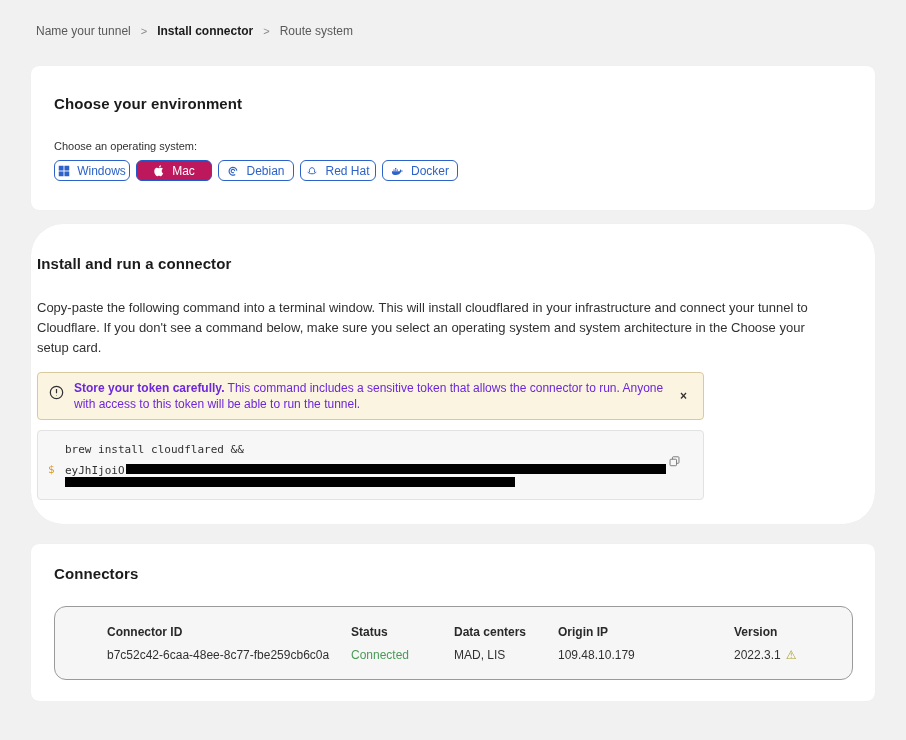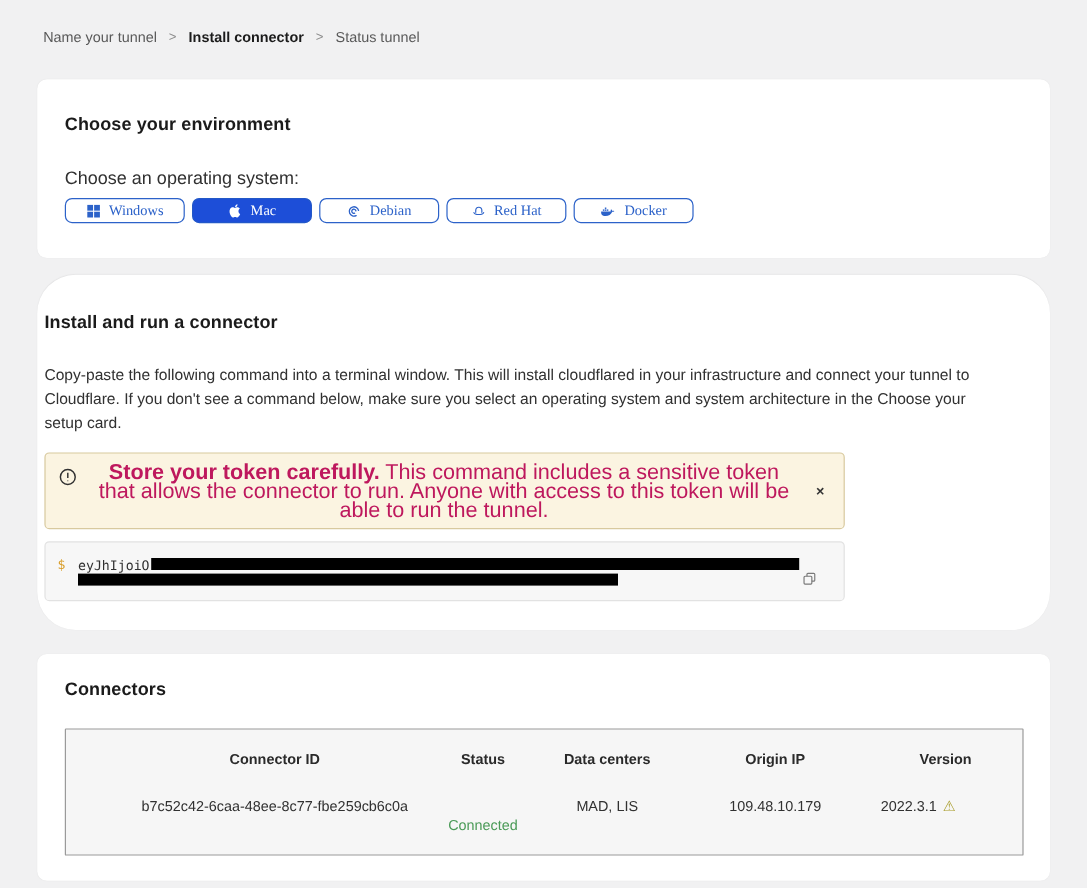--- a/index.html
+++ b/index.html
@@ -34,35 +34,35 @@
   .card h2 {
     font-size: 15px;
     font-weight: bold;
     color: #1b1b1b;
     letter-spacing: .1px;
   }
 
   
   .card-env { padding: 29px 20px 29px 23px; }
   .card-env h2 { margin-bottom: 28px; }
-  .os-label { font-size: 15px; color: #313131; margin-bottom: 8px; }
+  .os-label { font-size: 11px; color: #313131; margin-bottom: 8px; }
   .os-row { display: flex; gap: 6px; }
   .os-btn {
-    width: 100px; height: 21px;
+    width: 76px; height: 21px;
     display: flex; align-items: center; justify-content: center; gap: 7px;
     background: #ffffff;
     border: 1px solid #2c62c9;
     border-radius: 6px;
     color: #2c62c9;
-    font-family: Liberation Serif, serif;
+    font-family: Liberation Sans, sans-serif;
     font-size: 12px;
     cursor: pointer;
   }
   .os-btn svg { display: block; }
-  .os-btn.selected { background: #1d4ed8; border-color: #2358c8; color: #ffffff; }
+  .os-btn.selected { background: #be185d; border-color: #2358c8; color: #ffffff; }
 
   
   .card-install { padding: 31px 30px 24px 6px; margin-bottom: 20px; border-radius: 32px; }
   .card-install h2 { margin-bottom: 26px; }
   .install-desc {
     font-size: 13px;
     line-height: 20px;
     color: #313131;
     margin-bottom: 14px;
     max-width: 795px;
@@ -72,21 +72,21 @@
     background: #fbf4e1;
     border: 1px solid #d8c99e;
     border-radius: 4px;
     padding: 7px 12px 7px 11px;
     display: flex;
     align-items: flex-start;
     gap: 10px;
     margin-bottom: 10px;
   }
   .alert-icon { margin-top: 5px; flex: 0 0 auto; }
-  .alert-text { font-size: 18px; line-height: 16px; color: #be185d; text-align: center; }
+  .alert-text { font-size: 12px; line-height: 16px; color: #6d28d9; }
   .alert-text b { font-weight: bold; }
   .alert-close {
     background: none; border: none; cursor: pointer;
     margin-left: auto; align-self: center;
     font-size: 12px; font-weight: bold; color: #333;
     padding: 2px 4px; line-height: 1;
     font-family: "Liberation Sans", sans-serif;
   }
   .codeblock {
     position: relative;
@@ -113,46 +113,45 @@
     position: absolute; top: 24px; right: 22px;
     background: none; border: none; cursor: pointer; padding: 0;
   }
 
   
   .card-connectors { padding: 21px 22px 21px 23px; margin-bottom: 0; }
   .card-connectors h2 { margin-bottom: 24px; }
   .conn-table {
     border: 1px solid #9a9a9a;
     background: #f6f6f6;
-    border-radius: 1px;
+    border-radius: 12px;
     padding: 18px 10px 17px 52px;
-    text-align: center;
   }
   .conn-grid {
     display: grid;
     grid-template-columns: 244px 103px 104px 176px 1fr;
     align-items: center;
   }
   .conn-grid.head { font-size: 12px; font-weight: bold; color: #2a2a2a; margin-bottom: 9px; }
   .conn-grid.row { font-size: 12px; color: #313131; }
-  .cell-status { color: #4a9a57; margin-top: 32px; }
+  .cell-status { color: #4a9a57; }
   .cell-version { display: flex; align-items: center; gap: 5px; }
   .warn-tri { color: #a79b26; font-size: 12px; line-height: 1; }
 </style>
 </head>
 <body>
 
 <div class="page">
 
   <nav class="breadcrumb">
     <span class="crumb">Name your tunnel</span>
     <span class="sep">&gt;</span>
     <span class="crumb active">Install connector</span>
     <span class="sep">&gt;</span>
-    <span class="crumb">Status tunnel</span>
+    <span class="crumb">Route system</span>
   </nav>
 
   <section class="card card-env">
     <h2>Choose your environment</h2>
     <div class="os-label">Choose an operating system:</div>
     <div class="os-row">
 
       <button class="os-btn">
         <span>
           <svg width="12" height="12" viewBox="0 0 16 16" fill="currentColor">
@@ -221,20 +220,21 @@
             <circle cx="8" cy="8" r="6.6"></circle>
             <line x1="8" y1="4.3" x2="8" y2="8.8"></line>
             <circle cx="8" cy="11.3" r="0.5" fill="#313131" stroke="none"></circle>
           </svg>
       </span>
       <span class="alert-text"><b>Store your token carefully.</b><span> This command includes a sensitive token that allows the connector to run. Anyone with access to this token will be able to run the tunnel.</span></span>
       <button class="alert-close">×</button>
     </div>
 
     <div class="codeblock">
+      <div class="code-line first">brew install cloudflared &amp;&amp;</div>
       <div class="code-line"><span class="prompt">$</span></div>
       <div class="code-line"><span>eyJhIjoiO</span><span class="redact-bar r1"></span></div>
       <div class="code-line">
           <span class="redact-bar r2"></span>
         </div>
       <button class="copy-btn">
         <span>
           <svg width="13" height="13" viewBox="0 0 16 16">
               <rect x="5.5" y="2.2" width="8" height="8" rx="1" fill="none" stroke="#7a7a7a" stroke-width="1.2"></rect>
               <rect x="2.5" y="5.2" width="8" height="8" rx="1" fill="#f7f7f7" stroke="#7a7a7a" stroke-width="1.2"></rect>

